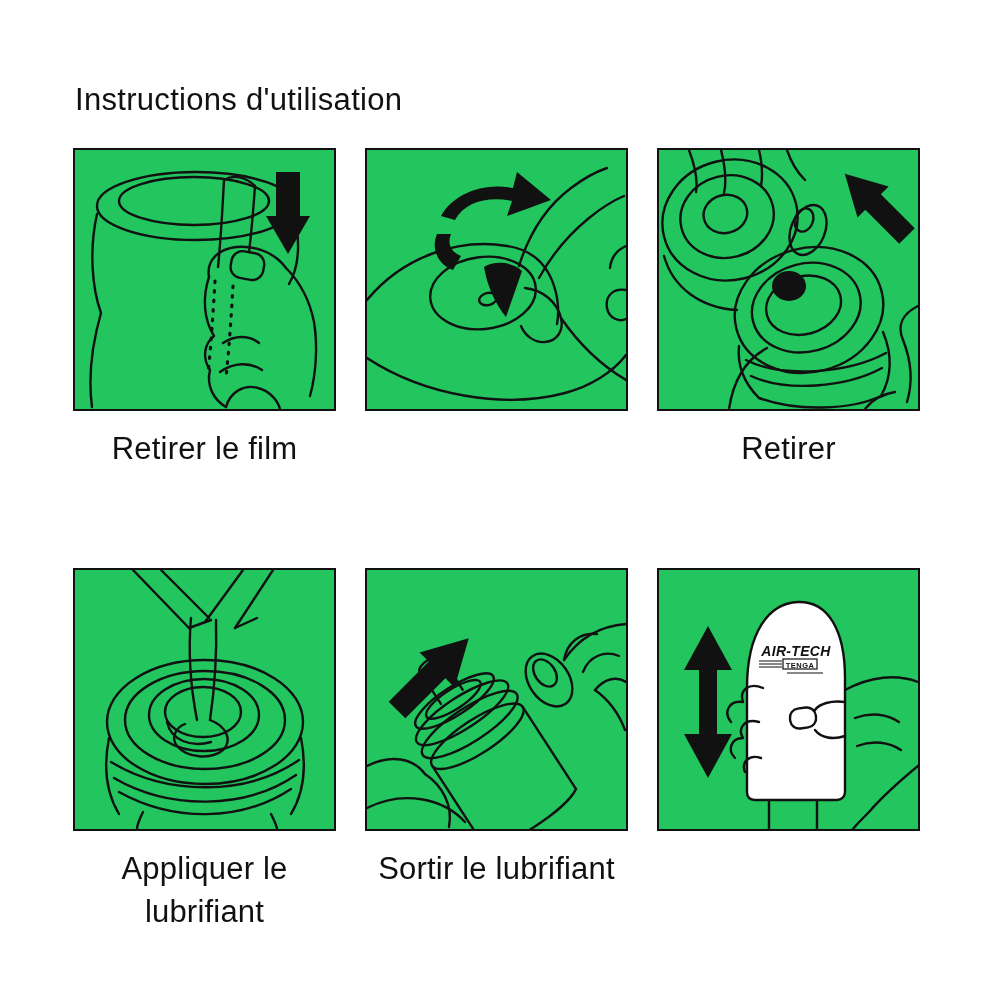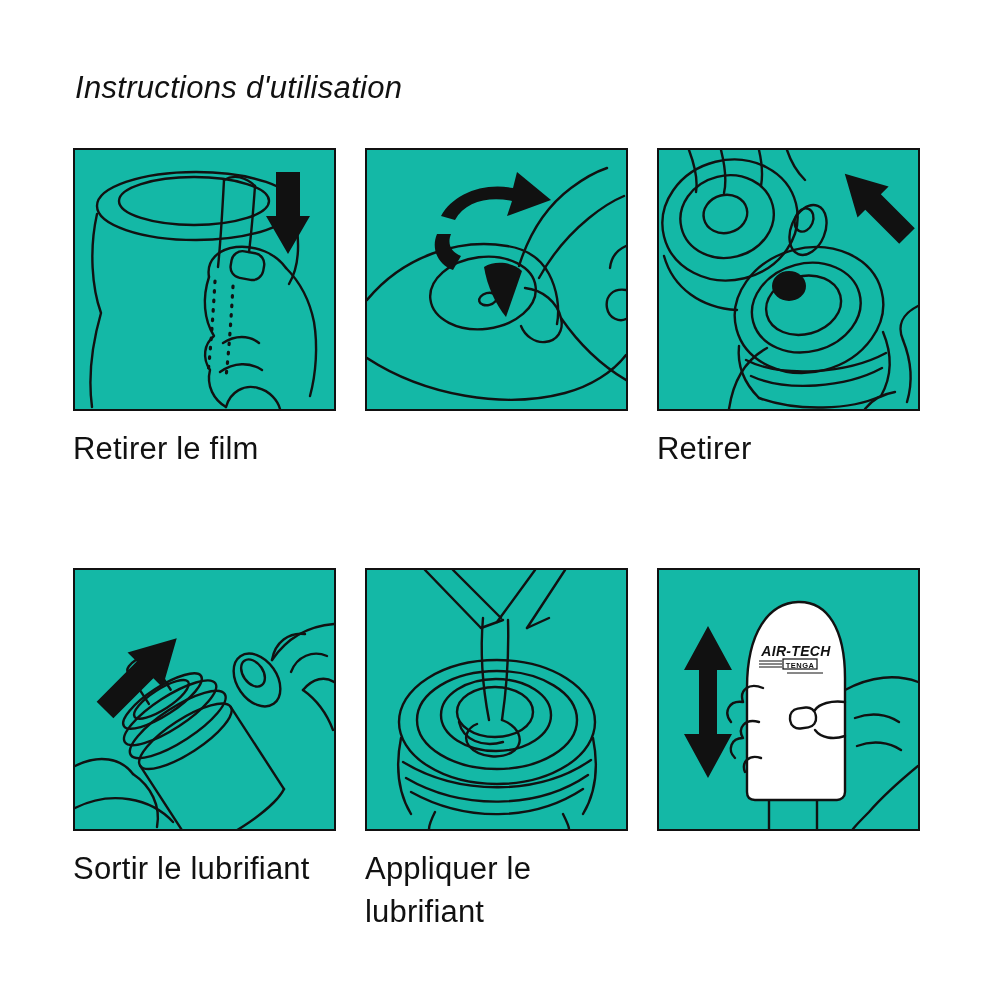--- a/index.html
+++ b/index.html
@@ -3,31 +3,31 @@
 <meta charset="utf-8">
 <style>
   html,body{margin:0;padding:0;}
   body{
     width:1000px;height:1000px;position:relative;
     background:#ffffff;color:#111111;
     font-family:"Liberation Sans",sans-serif;
     overflow:hidden;
   }
   .page-title{
-    position:absolute;left:75px;top:48px;
-    font-size:31px;line-height:38px;font-weight:500;letter-spacing:.3px;font-style:italic;
+    position:absolute;left:75px;top:60px;
+    font-size:31px;line-height:38px;font-weight:500;letter-spacing:.3px;
   }
   .steps-grid{
     position:absolute;left:73px;top:148px;
     display:grid;grid-template-columns:repeat(3,263px);column-gap:29px;
   }
-  .step{width:263px;}
+  .step{width:263px;text-align:center;}
   .panel{
     box-sizing:border-box;width:263px;height:263px;
-    border:2px solid #111;background:#14b8a6;
+    border:2px solid #111;background:#22c55e;
   }
   .panel svg{display:block;width:259px;height:259px;}
   .caption{
     margin-top:16px;height:141px;
     font-size:31px;line-height:43px;font-weight:500;letter-spacing:.2px;
   }
   .logo-main{font-family:"Liberation Sans",sans-serif;font-size:14px;font-weight:700;font-style:italic;letter-spacing:.3px;text-anchor:middle;fill:#111;}
   .logo-sub{font-family:"Liberation Sans",sans-serif;font-size:7.5px;font-weight:700;letter-spacing:.5px;text-anchor:middle;fill:#111;}
 </style>
 </head>
@@ -123,54 +123,20 @@
           <path d="M244,190 C252,210 254,232 248,252"></path>
           <path d="M206,259 C213,250 224,244 236,242"></path>
         </g>
         <g fill="#111" stroke="none">
           <ellipse cx="130" cy="136" rx="17" ry="15"></ellipse>
           <path transform="translate(248,86) rotate(-135)" d="M0,-11 L48,-11 L48,-22 L88,0 L48,22 L48,11 L0,11 Z"></path>
         </g>
       </svg>
     </div>
     <figcaption class="caption">Retirer</figcaption>
-  </figure>
-
-  <figure class="step" style="margin:0">
-    <div class="panel">
-      <svg viewBox="0 0 259 259">
-        <g fill="none" stroke="#111" stroke-width="2.4" stroke-linecap="round" stroke-linejoin="round">
-          <g transform="translate(118,178) rotate(-33)">
-            <path d="M-54,84 L-54,-14 M54,84 L54,-14"></path>
-            <ellipse cx="0" cy="-14" rx="54" ry="17"></ellipse>
-            <ellipse cx="0" cy="-28" rx="56" ry="17"></ellipse>
-            <ellipse cx="0" cy="-42" rx="54" ry="16"></ellipse>
-            <ellipse cx="0" cy="-56" rx="46" ry="14"></ellipse>
-            <ellipse cx="0" cy="-58" rx="32" ry="10"></ellipse>
-            <path d="M-13,-61 L-13,-100 M13,-61 L13,-100"></path>
-            <ellipse cx="0" cy="-100" rx="13" ry="5"></ellipse>
-            <path d="M-54,84 C-34,96 34,96 54,84"></path>
-          </g>
-          <ellipse cx="182" cy="110" rx="20" ry="29" transform="rotate(-35 182 110)"></ellipse>
-          <ellipse cx="178" cy="103" rx="10" ry="15" transform="rotate(-35 178 103)"></ellipse>
-          <path d="M197,90 C200,72 214,62 230,64"></path>
-          <path d="M216,102 C222,86 238,80 252,86"></path>
-          <path d="M228,120 C238,108 250,106 259,112"></path>
-          <path d="M197,90 C212,68 234,56 259,54"></path>
-          <path d="M228,120 C242,130 252,144 258,160"></path>
-          <path d="M0,196 C24,184 46,188 58,204"></path>
-          <path d="M0,238 C36,220 76,228 98,252"></path>
-          <path d="M58,204 C76,216 86,236 82,257"></path>
-        </g>
-        <g fill="#111" stroke="none">
-          <path transform="translate(30,140) rotate(-45) scale(1.18)" d="M0,-10 L48,-10 L48,-21 L86,0 L48,21 L48,10 L0,10 Z"></path>
-        </g>
-      </svg>
-    </div>
-    <figcaption class="caption">Sortir le lubrifiant</figcaption>
   </figure>
 
   <figure class="step" style="margin:0">
     <div class="panel">
       <svg viewBox="0 0 259 259">
         <g fill="none" stroke="#111" stroke-width="2.4" stroke-linecap="round" stroke-linejoin="round">
           <path d="M58,0 L114,58"></path>
           <path d="M86,0 L134,48"></path>
           <path d="M114,58 L136,50"></path>
           <path d="M168,0 L130,52"></path>
@@ -194,20 +160,54 @@
         </g>
       </svg>
     </div>
     <figcaption class="caption">Appliquer le lubrifiant</figcaption>
   </figure>
 
   <figure class="step" style="margin:0">
     <div class="panel">
       <svg viewBox="0 0 259 259">
         <g fill="none" stroke="#111" stroke-width="2.4" stroke-linecap="round" stroke-linejoin="round">
+          <g transform="translate(118,178) rotate(-33)">
+            <path d="M-54,84 L-54,-14 M54,84 L54,-14"></path>
+            <ellipse cx="0" cy="-14" rx="54" ry="17"></ellipse>
+            <ellipse cx="0" cy="-28" rx="56" ry="17"></ellipse>
+            <ellipse cx="0" cy="-42" rx="54" ry="16"></ellipse>
+            <ellipse cx="0" cy="-56" rx="46" ry="14"></ellipse>
+            <ellipse cx="0" cy="-58" rx="32" ry="10"></ellipse>
+            <path d="M-13,-61 L-13,-100 M13,-61 L13,-100"></path>
+            <ellipse cx="0" cy="-100" rx="13" ry="5"></ellipse>
+            <path d="M-54,84 C-34,96 34,96 54,84"></path>
+          </g>
+          <ellipse cx="182" cy="110" rx="20" ry="29" transform="rotate(-35 182 110)"></ellipse>
+          <ellipse cx="178" cy="103" rx="10" ry="15" transform="rotate(-35 178 103)"></ellipse>
+          <path d="M197,90 C200,72 214,62 230,64"></path>
+          <path d="M216,102 C222,86 238,80 252,86"></path>
+          <path d="M228,120 C238,108 250,106 259,112"></path>
+          <path d="M197,90 C212,68 234,56 259,54"></path>
+          <path d="M228,120 C242,130 252,144 258,160"></path>
+          <path d="M0,196 C24,184 46,188 58,204"></path>
+          <path d="M0,238 C36,220 76,228 98,252"></path>
+          <path d="M58,204 C76,216 86,236 82,257"></path>
+        </g>
+        <g fill="#111" stroke="none">
+          <path transform="translate(30,140) rotate(-45) scale(1.18)" d="M0,-10 L48,-10 L48,-21 L86,0 L48,21 L48,10 L0,10 Z"></path>
+        </g>
+      </svg>
+    </div>
+    <figcaption class="caption">Sortir le lubrifiant</figcaption>
+  </figure>
+
+  <figure class="step" style="margin:0">
+    <div class="panel">
+      <svg viewBox="0 0 259 259">
+        <g fill="none" stroke="#111" stroke-width="2.4" stroke-linecap="round" stroke-linejoin="round">
           <path d="M186,120 C212,106 238,104 259,112"></path>
           <path d="M259,196 C242,210 224,226 210,242 C202,250 197,255 194,259"></path>
           <path d="M110,230 L110,259 M158,230 L158,259"></path>
           <path d="M88,222 L88,118 C88,62 110,33 139,32 C169,31 186,60 186,108 L186,222 C186,227 182,230 178,230 L96,230 C91,230 88,227 88,222 Z" fill="#ffffff"></path>
           <path d="M104,118 C90,112 80,120 84,132 C70,130 64,142 72,152"></path>
           <path d="M100,152 C86,148 78,158 84,168 C72,168 68,180 76,188"></path>
           <path d="M102,188 C90,184 82,192 86,202"></path>
           <path d="M186,132 C172,130 160,134 156,140"></path>
           <path d="M186,166 C174,170 162,168 156,160"></path>
           <rect x="131" y="138" width="26" height="20" rx="9" transform="rotate(-8 144 148)"></rect>

